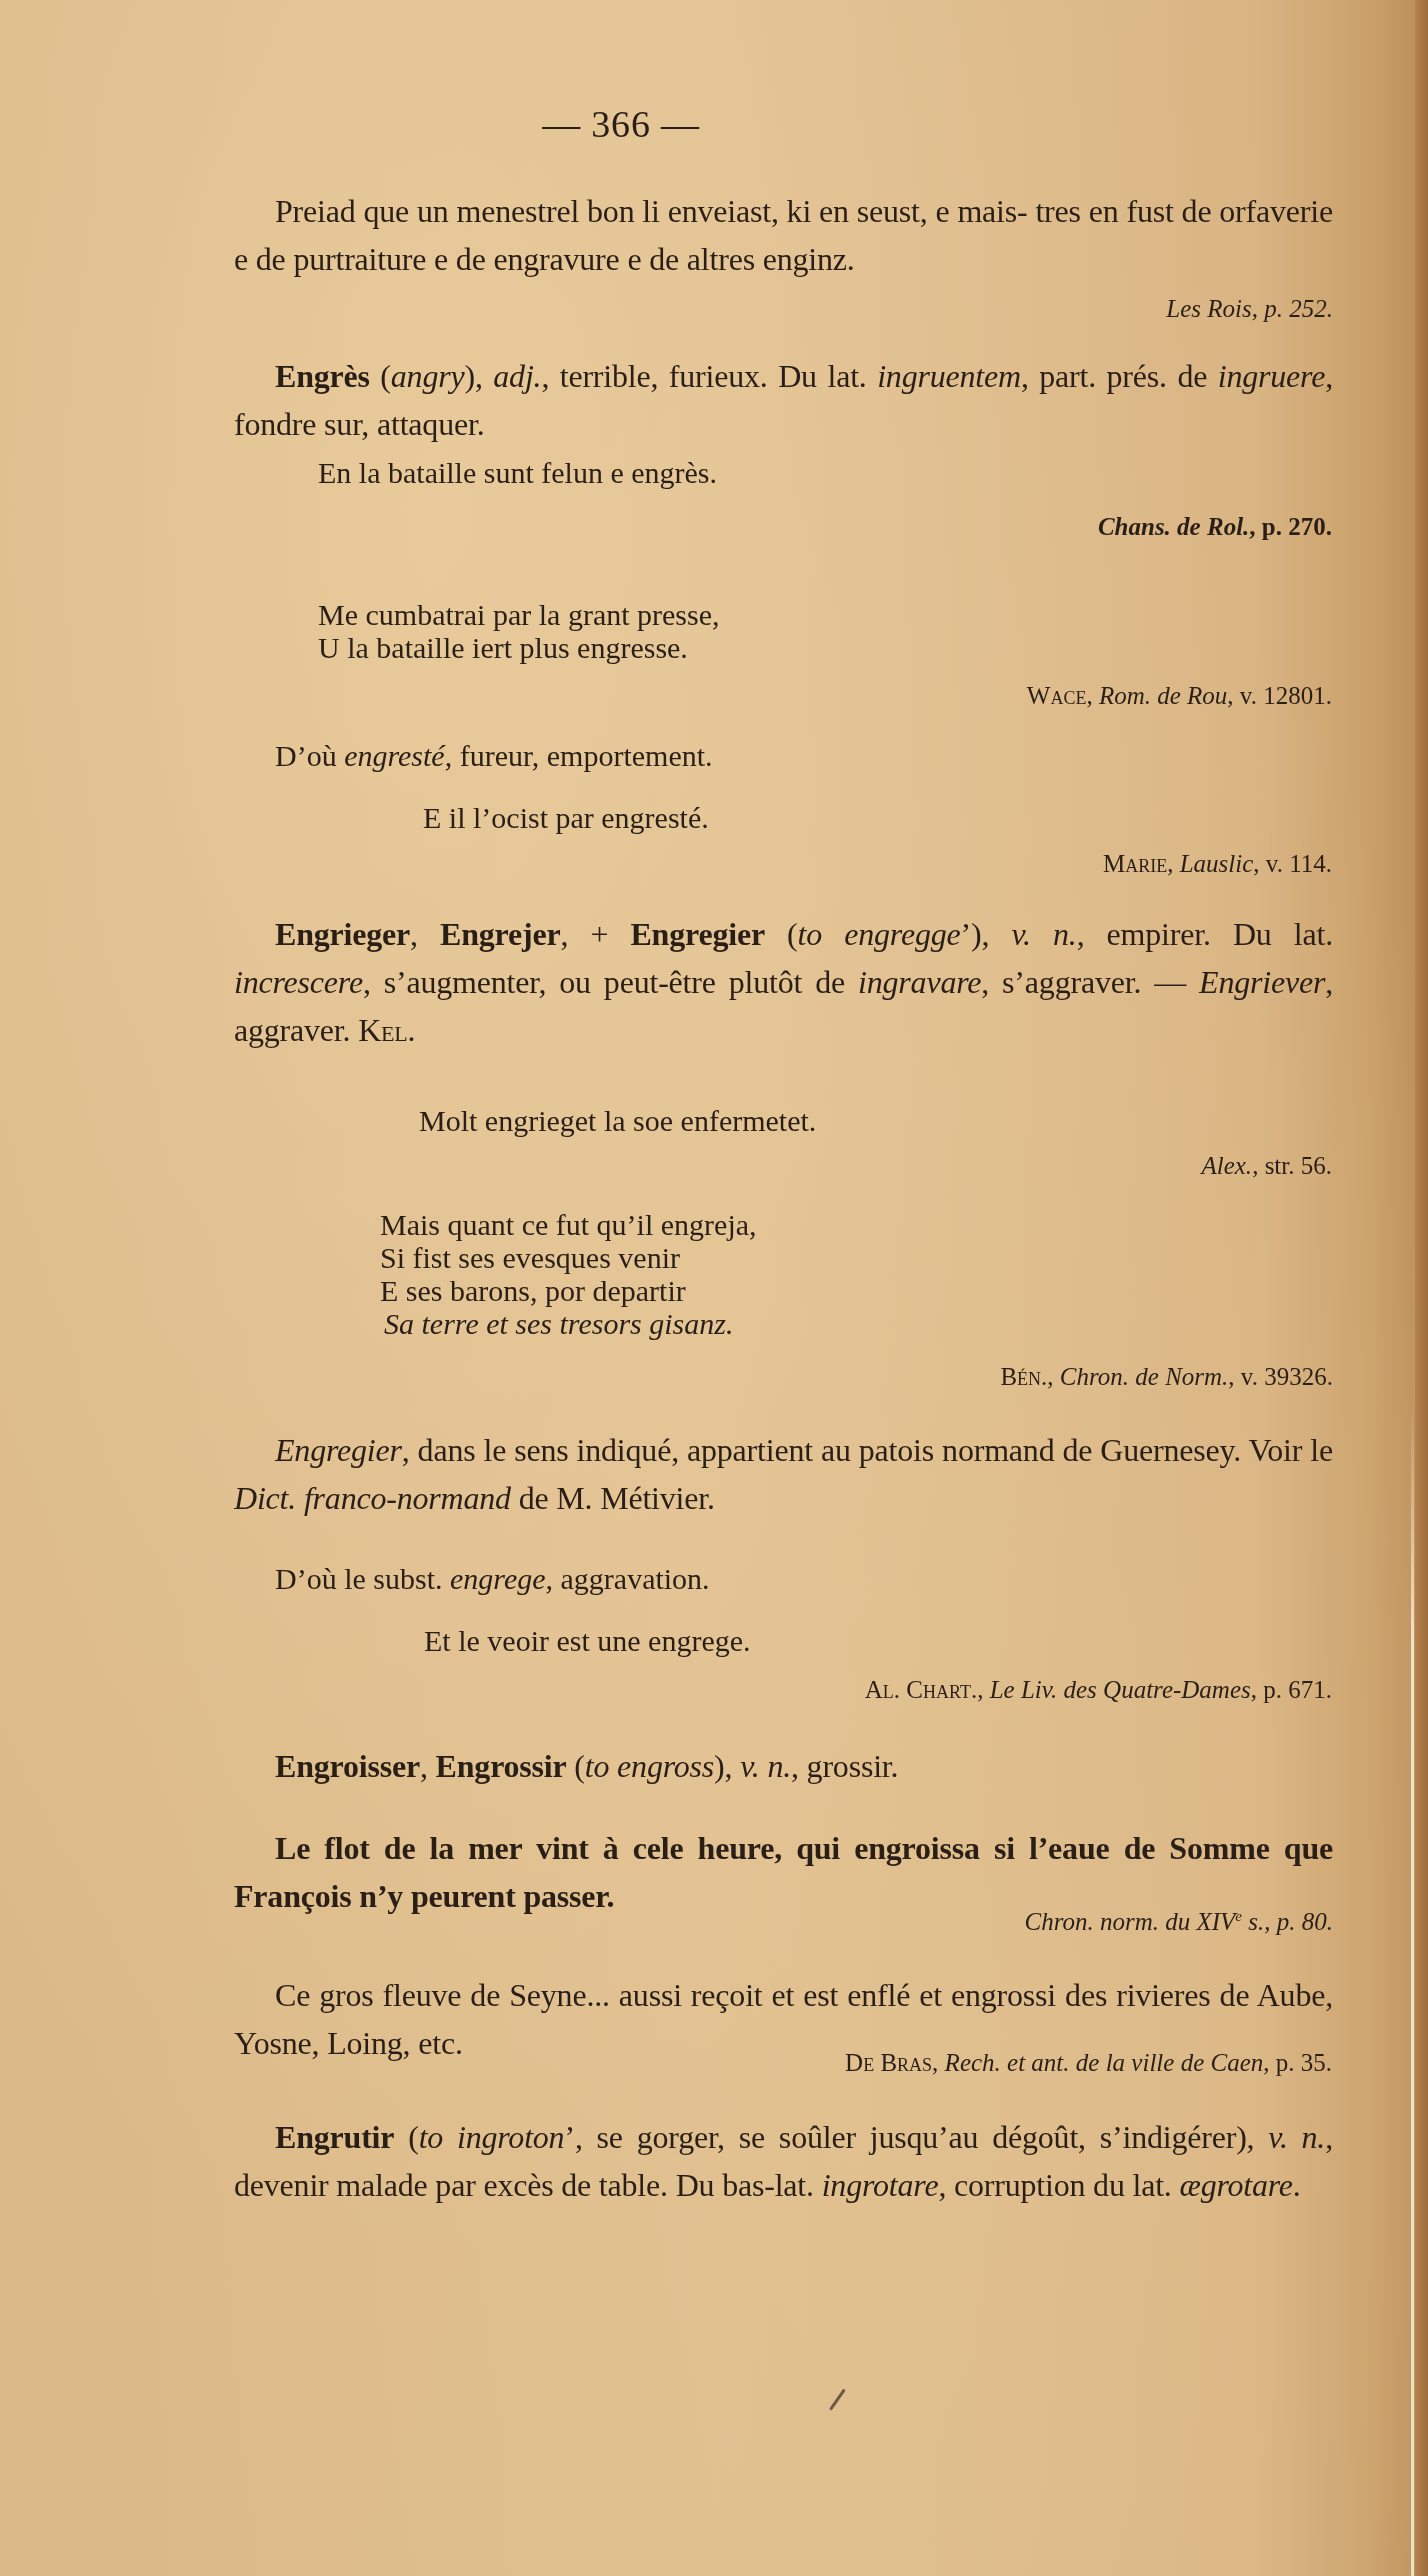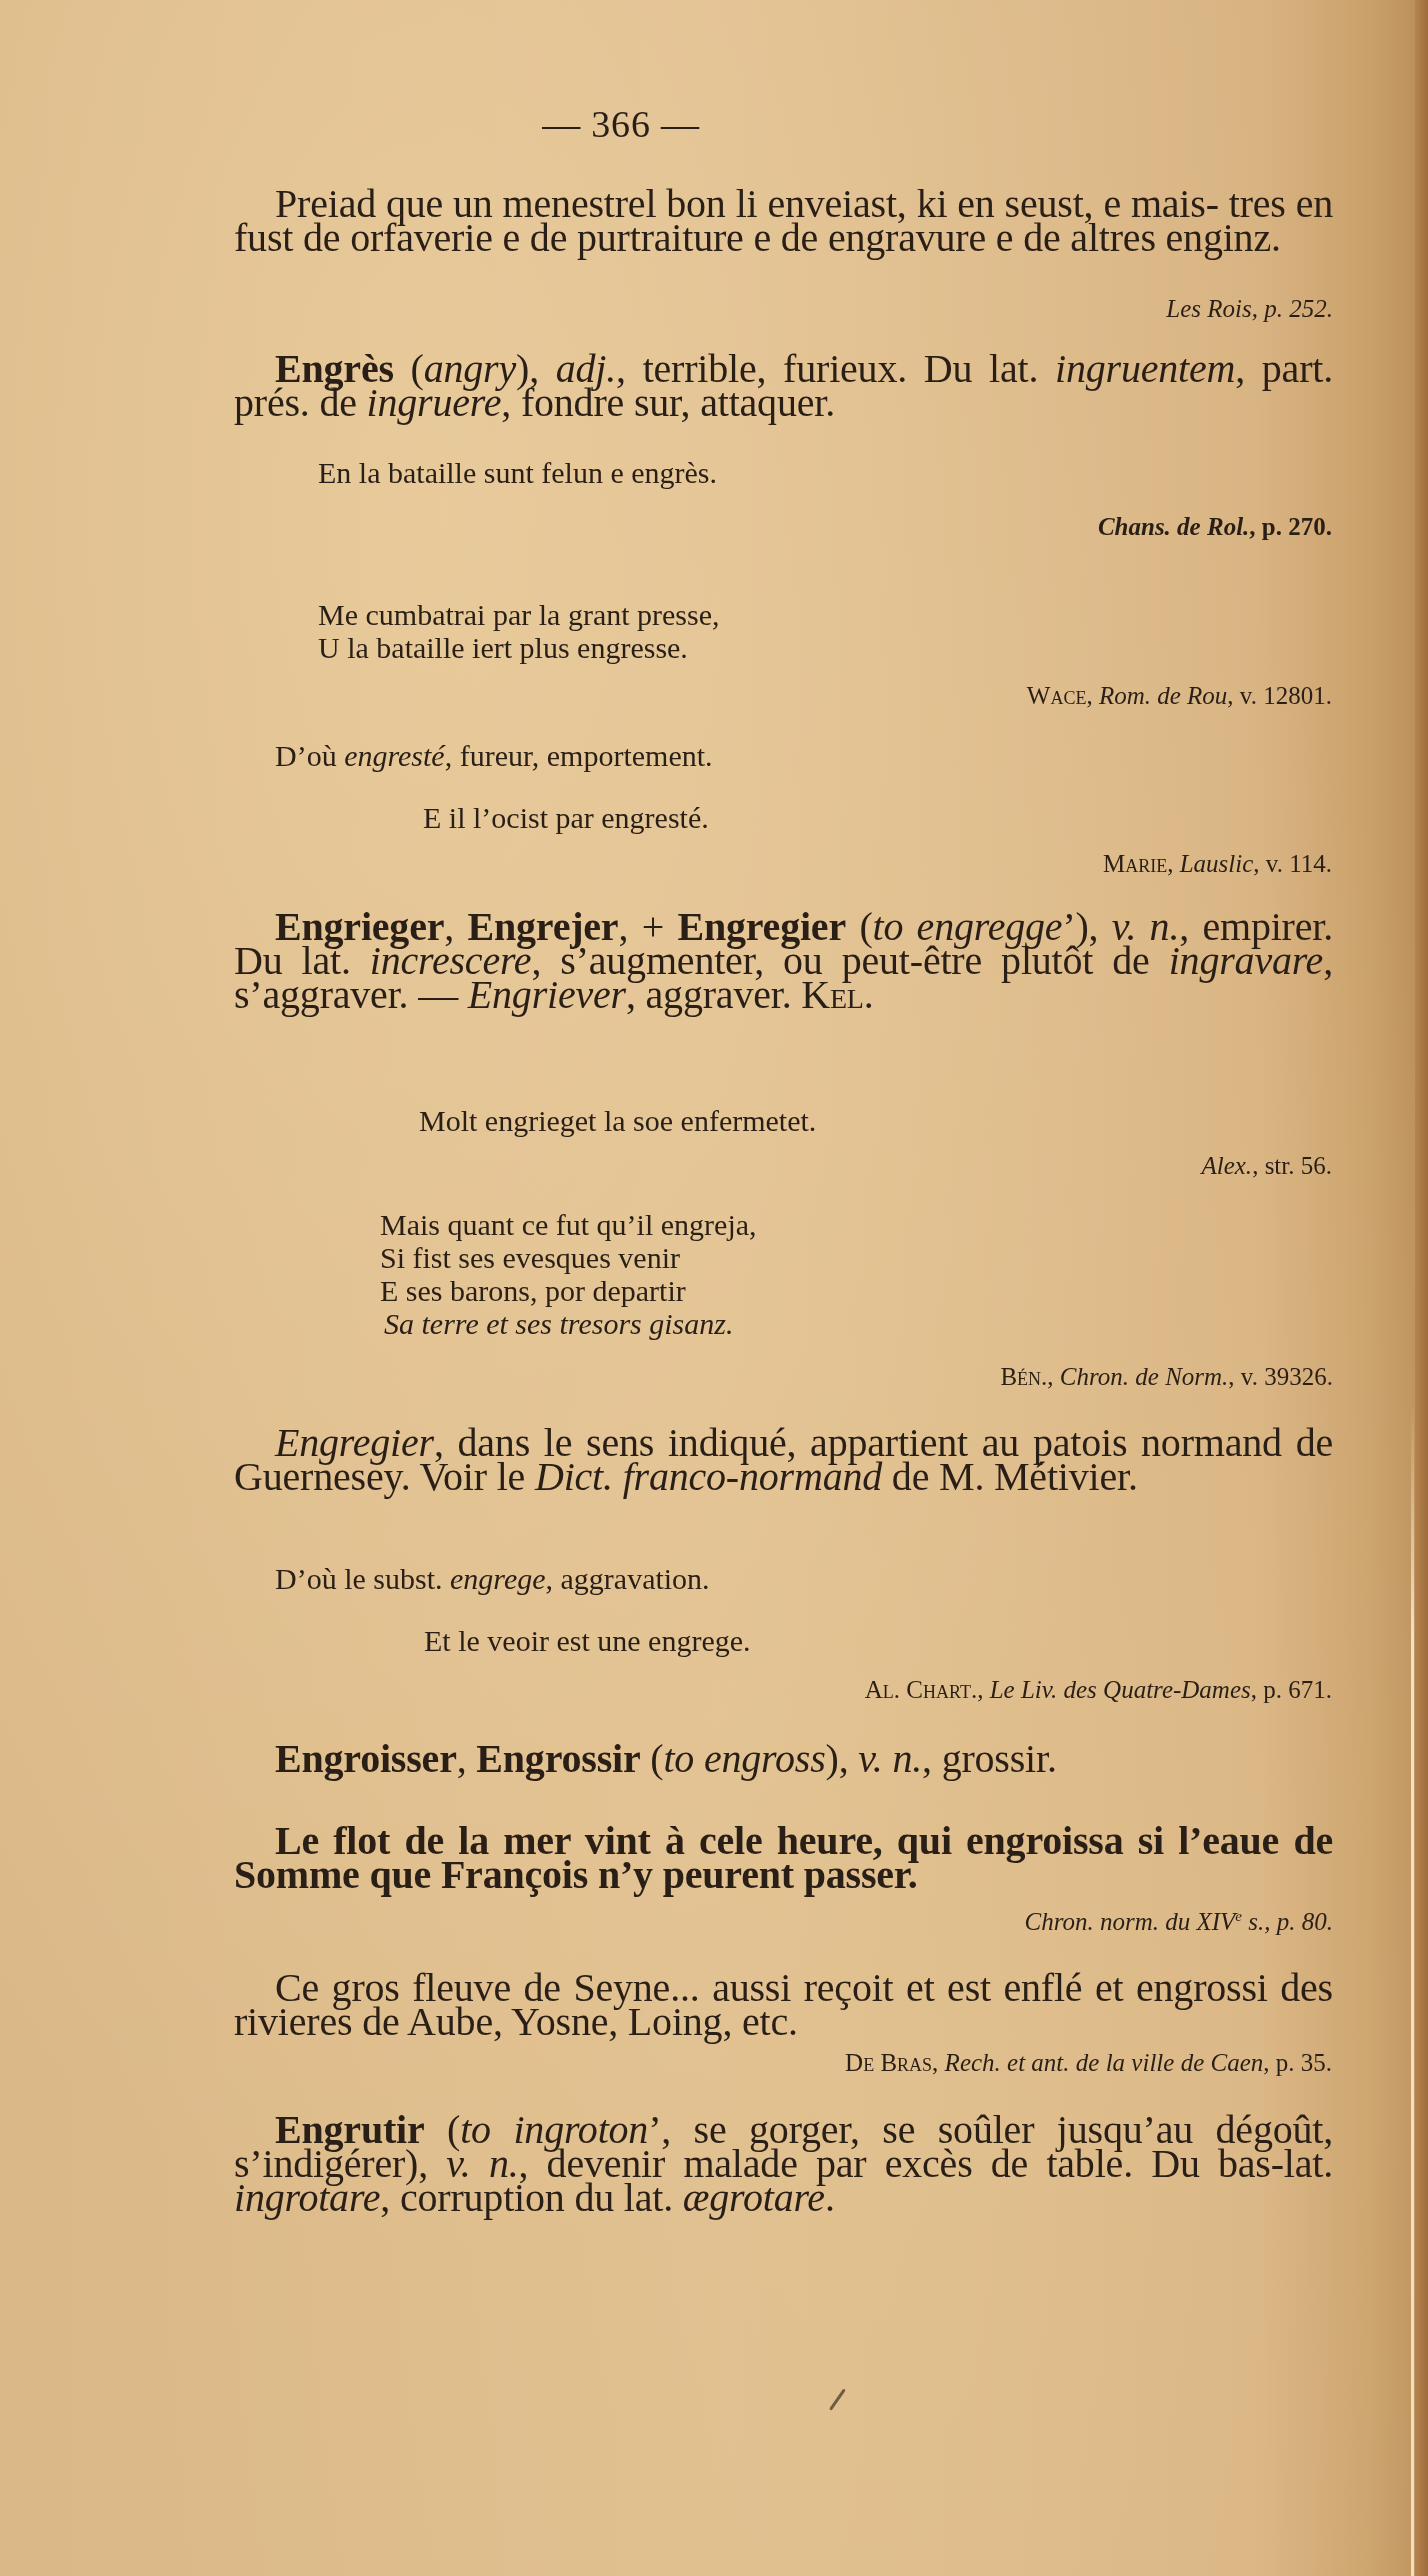--- a/index.html
+++ b/index.html
@@ -23,21 +23,21 @@
   .binding-dark {
     position: absolute; top: 0; bottom: 0; left: 1415px; right: 0;
     background: linear-gradient(90deg, #b58450, #9c6a38);
   }
   .smudge {
     position: absolute; left: 825px; top: 2398px; width: 25px; height: 3.3px;
     background: #4a3a2a; transform: rotate(-55deg); border-radius: 1.7px; opacity: 0.75;
   }
   .block { position: absolute; left: 234px; width: 1099px; }
   .p {
-    font-size: 40px; line-height: 34px; text-align: justify;
+    font-size: 32px; line-height: 48px; text-align: justify;
     text-align-last: left; letter-spacing: -0.2px;
     transform-origin: left top;
   }
   .p.indent { text-indent: 41px; }
   .q { position: absolute; font-size: 30px; line-height: 34px; white-space: nowrap; }
   .cite {
     position: absolute; font-size: 25px; line-height: 28px; white-space: nowrap;
     text-align: right;
   }
   .sc { font-variant: small-caps; }

